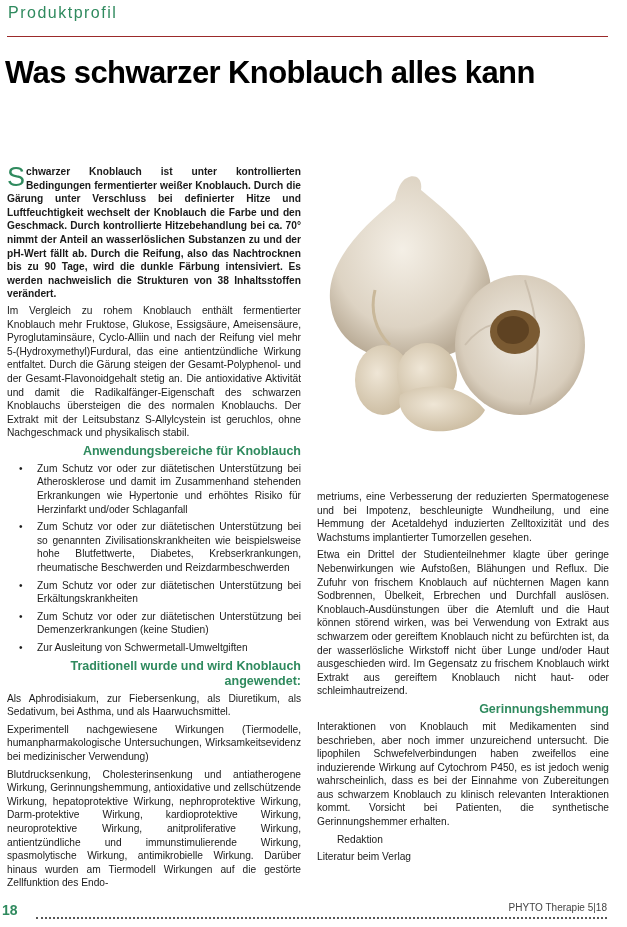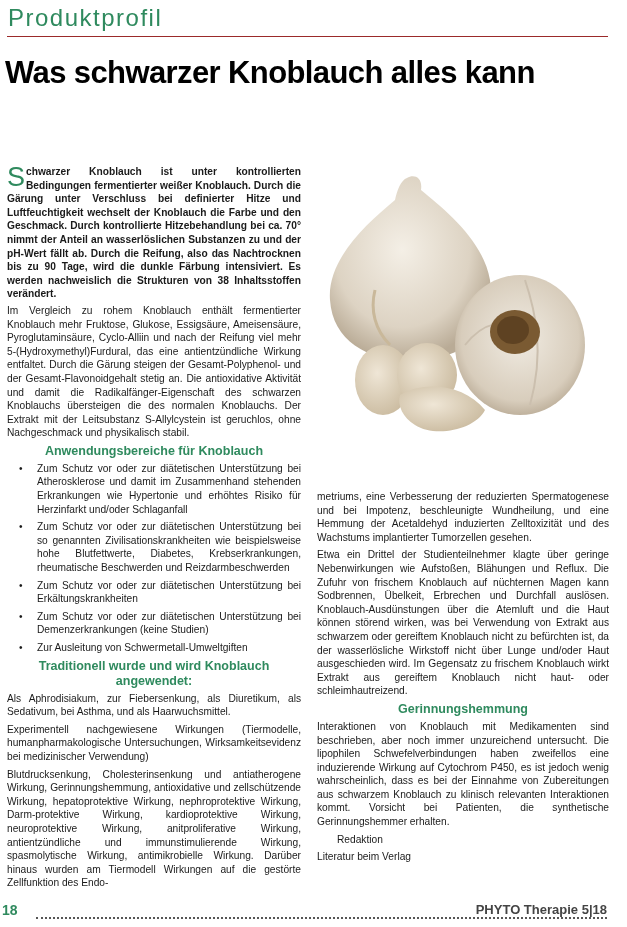--- a/index.html
+++ b/index.html
@@ -1,37 +1,37 @@
 <!DOCTYPE html>
 <html><head>
 <meta charset="utf-8">
 <style>
   html, body { margin:0; padding:0; background:#ffffff; }
   body { width:627px; height:927px; position:relative; overflow:hidden;
          font-family:"Liberation Sans", "DejaVu Sans", sans-serif; color:#1a1a1a; }
-  .section-label { position:absolute; left:8px; top:4px; font-size:24px; letter-spacing:1.5px;
+  .section-label { position:absolute; left:8px; top:4px; font-size:16px; letter-spacing:1.5px;
          color:#2f8a5e; font-weight:normal; }
   .rule { position:absolute; left:7px; top:36px; width:601px; height:0; border-top:1.5px solid #9b2a2a; }
   .title { position:absolute; left:5px; top:55px; font-size:31px; font-weight:bold; color:#000;
          letter-spacing:-0.6px; white-space:nowrap; }
   .col { position:absolute; font-size:10.2px; line-height:13.6px; text-align:justify; hyphens:manual; }
   .col-left { left:7px; top:165px; width:294px; }
   .col-right { left:317px; top:490px; width:292px; }
   .lead { font-weight:bold; margin:0 0 3px 0; }
   .dropcap { font-size:27px; line-height:20px; color:#2f8a5e; float:left; font-weight:normal;
          margin:2px 1px 0 0; }
   p { margin:0 0 4px 0; }
-  h3 { margin:3px 0 3px 0; font-size:12.5px; line-height:15px; color:#2f8a5e; font-weight:bold; text-align:center; }
+  h3 { margin:3px 0 3px 0; font-size:12.5px; line-height:15px; color:#2f8a5e; font-weight:bold; text-align:right; }
   ul { margin:0 0 2px 0; padding:0 0 0 30px; list-style:none; }
   li { position:relative; margin:0 0 4px 0; }
   li .bullet { position:absolute; left:-18px; top:0; }
   .photo { position:absolute; left:315px; top:170px; width:300px; height:290px; }
   .footer-num { position:absolute; left:2px; top:902px; font-size:14px; font-weight:bold; color:#2f8a5e;text-align:center; }
   .footer-dots { position:absolute; left:36px; top:917px; width:571px; border-top:2px dotted #555; }
-  .footer-journal { position:absolute; right:20px; top:902px; font-size:13px; font-weight:bold; color:#444; }
+  .footer-journal { position:absolute; right:20px; top:902px; font-size:10px; font-weight:normal; color:#444; }
 </style>
 </head>
 <body>
 
 <div class="section-label">Produktprofil</div>
 <div class="rule"></div>
 <h1 class="title" style="margin:0;">Was schwarzer Knoblauch alles kann</h1>
 
 <div class="col col-left">
   <p class="lead">

